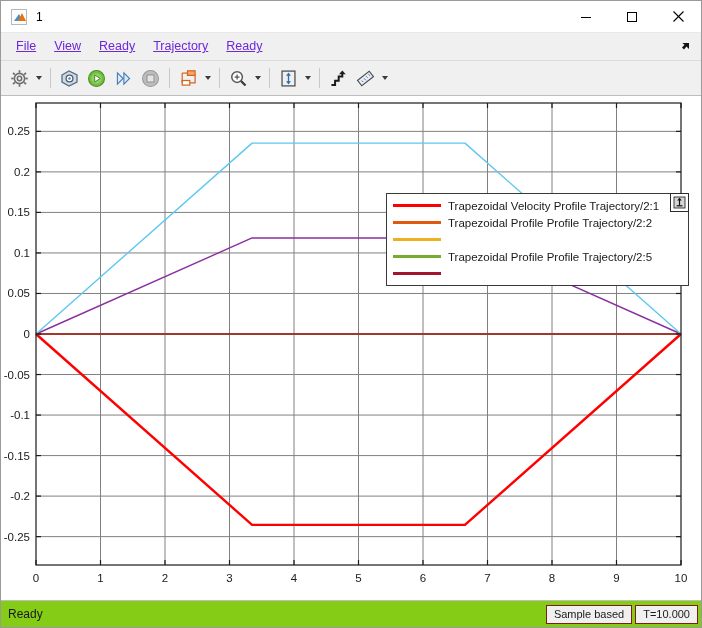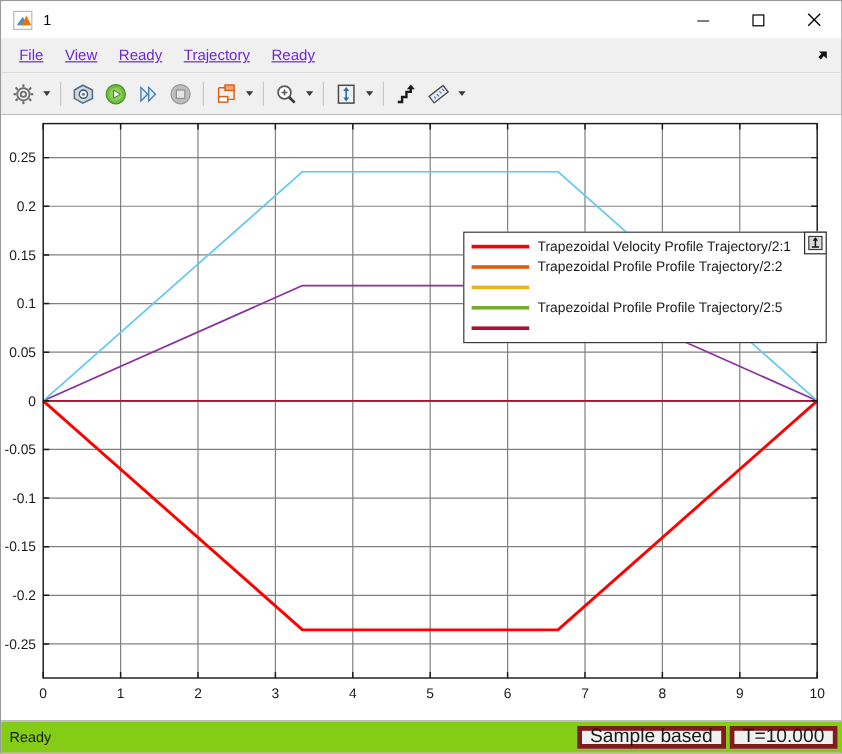--- a/index.html
+++ b/index.html
@@ -130,23 +130,23 @@
 
   
   .statusbar{
     height:26px;flex:0 0 26px;background:#84cc16;
     display:flex;align-items:center;
     font-size:12px;color:#1a1a1a;
   }
   .status-left{padding-left:7px;}
   .status-right{margin-left:auto;display:flex;align-items:center;height:26px;}
   .status-cell{
-    border:4px solid #7f1d1d;background:#f0f0f0;
+    border:1px solid #7f1d1d;background:#f0f0f0;
     height:19px;display:flex;align-items:center;padding:0 7px;
-    margin-right:3px;box-sizing:border-box;font-size:16px;
+    margin-right:3px;box-sizing:border-box;font-size:11px;
   }
 </style>
 </head>
 <body>
 
 <div class="window">
 
   <div class="titlebar">
     <div class="app-icon"></div>
     <div class="win-title">1</div>

